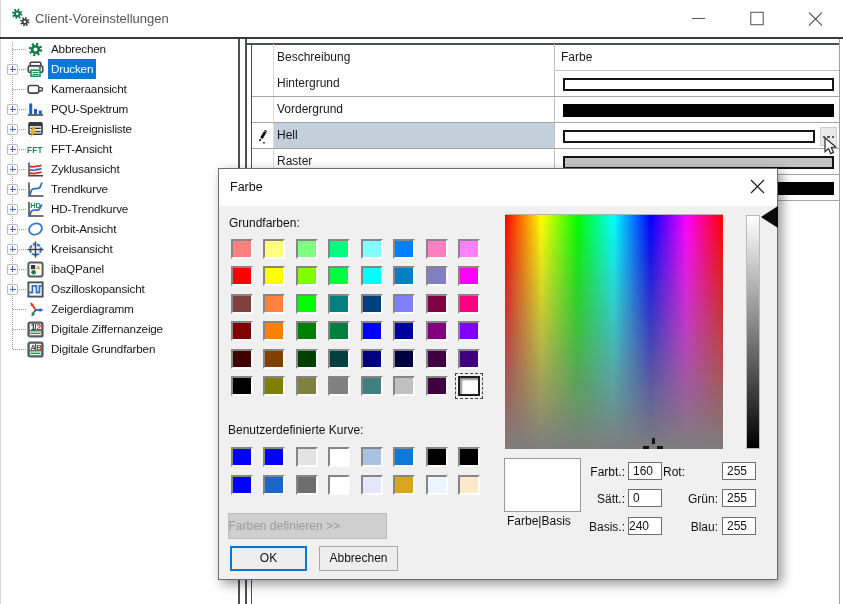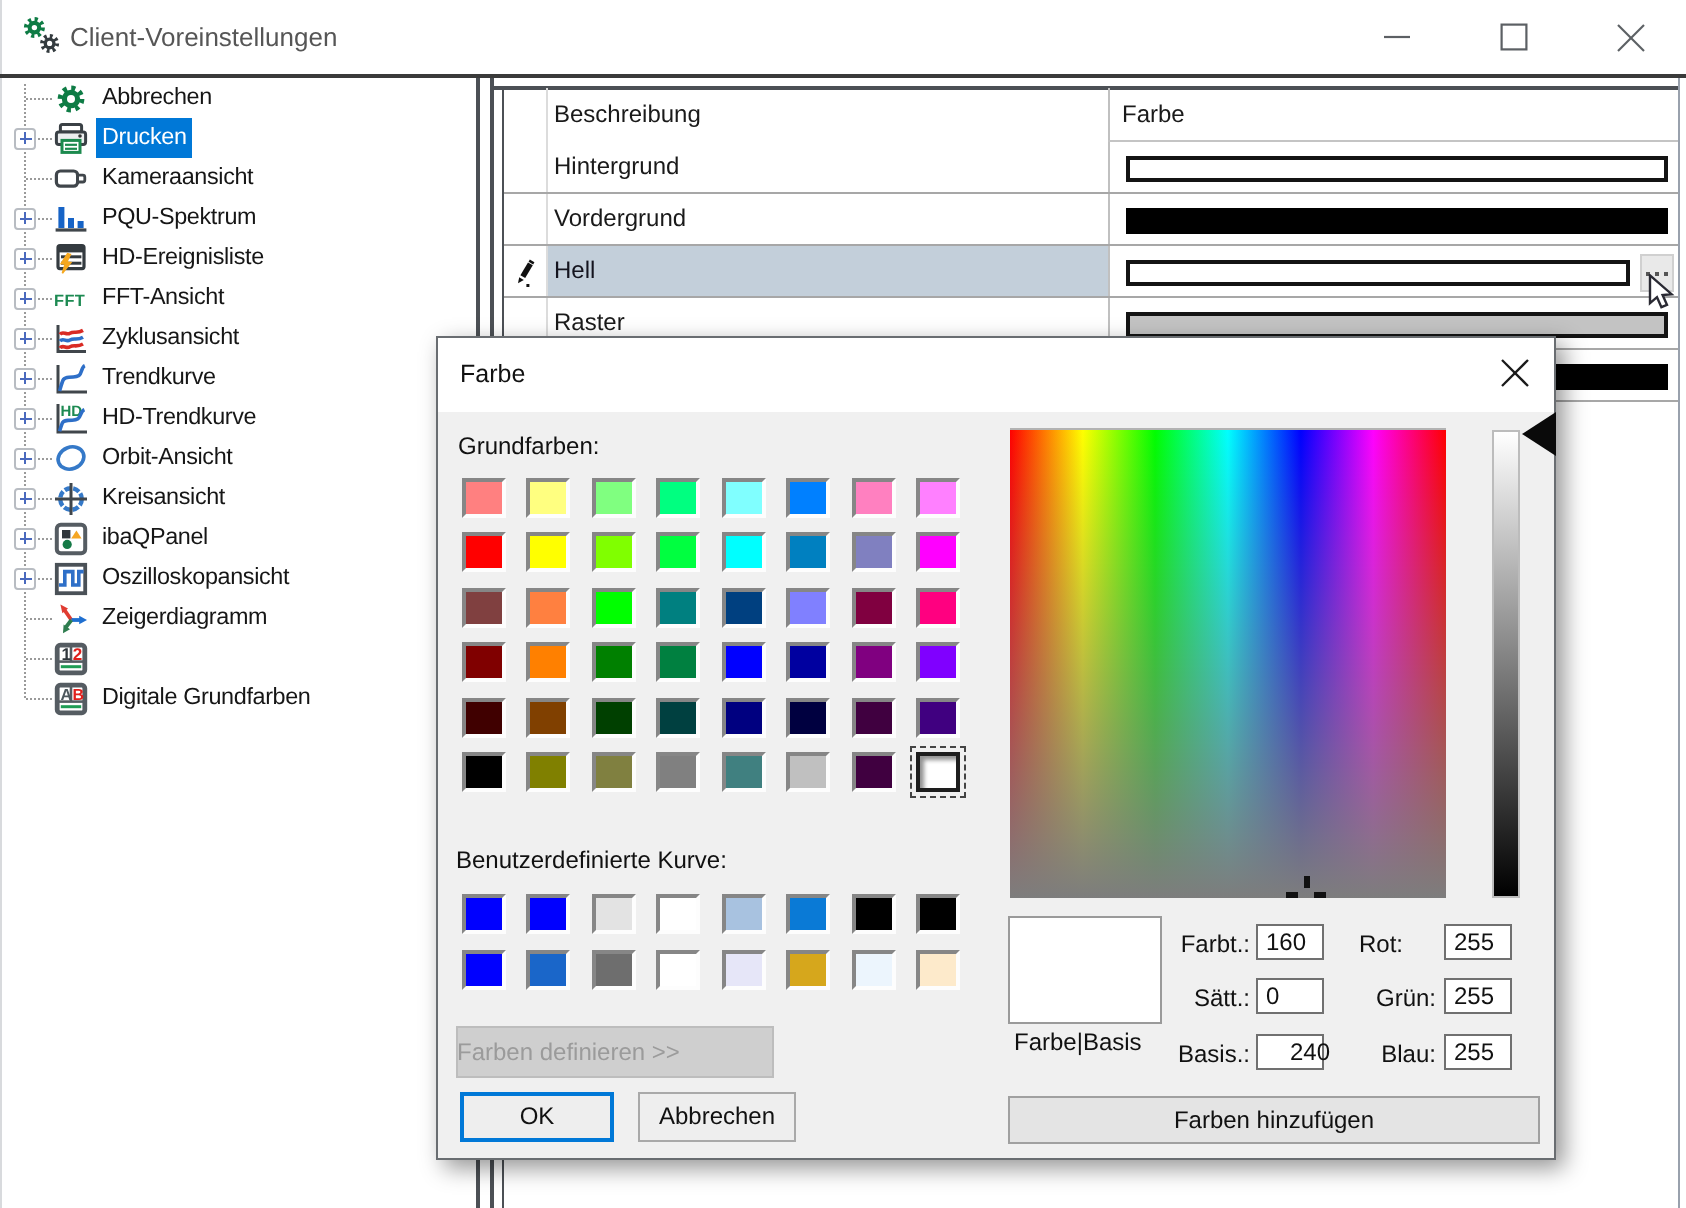--- a/index.html
+++ b/index.html
@@ -176,20 +176,21 @@
 <div class="tlbl" style="left:51px;top:299px">Zeigerdiagramm</div>
 <div class="abs" style="left:13px;top:329px;width:13px;height:1px;background:repeating-linear-gradient(to right,#9a9a9a 0 1px,transparent 1px 2px)"></div>
 <svg class="abs" style="left:27px;top:321px" width="17" height="17" viewBox="0 0 17 17">
       <rect x="1.6" y="1.6" width="13.8" height="13.8" rx="1.5" fill="#fff" stroke="#555c62" stroke-width="2.4"></rect>
       <line x1="8.5" y1="2.5" x2="8.5" y2="9.8" stroke="#555c62" stroke-width="1.3"></line>
       <line x1="2.5" y1="9.8" x2="14.5" y2="9.8" stroke="#555c62" stroke-width="1.3"></line>
       <text x="3.8" y="9" font-family="Liberation Sans" font-size="8.5" font-weight="bold" fill="#30373c">1</text>
       <text x="9.4" y="9" font-family="Liberation Sans" font-size="8.5" font-weight="bold" fill="#e0201c">2</text>
       <rect x="3.4" y="11.6" width="10.2" height="1.5" fill="#1f9d55"></rect>
     </svg>
+<div class="tlbl" style="left:51px;top:319px">Digitale Ziffernanzeige</div>
 <div class="abs" style="left:13px;top:349px;width:13px;height:1px;background:repeating-linear-gradient(to right,#9a9a9a 0 1px,transparent 1px 2px)"></div>
 <svg class="abs" style="left:27px;top:341px" width="17" height="17" viewBox="0 0 17 17">
       <rect x="1.6" y="1.6" width="13.8" height="13.8" rx="1.5" fill="#fff" stroke="#555c62" stroke-width="2.4"></rect>
       <line x1="8.5" y1="2.5" x2="8.5" y2="9.8" stroke="#555c62" stroke-width="1.3"></line>
       <line x1="2.5" y1="9.8" x2="14.5" y2="9.8" stroke="#555c62" stroke-width="1.3"></line>
       <text x="3.3" y="9" font-family="Liberation Sans" font-size="8" font-weight="bold" fill="#4e585e">A</text>
       <text x="9.3" y="9" font-family="Liberation Sans" font-size="8" font-weight="bold" fill="#e0201c">B</text>
       <rect x="3.4" y="11.6" width="10.2" height="1.5" fill="#1f9d55"></rect>
     </svg>
 <div class="tlbl" style="left:51px;top:339px">Digitale Grundfarben</div>
@@ -316,23 +317,22 @@
 <div class="abs" style="left:657px;top:445.5px;width:6px;height:3px;background:#111"></div>
 <div class="abs" style="left:745.5px;top:215px;width:14px;height:234px;border:1px solid #bcbcbc;background:linear-gradient(to bottom,#ffffff,#000000)"></div>
 <div class="abs" style="left:761px;top:206px;width:0;height:0;border-top:11.5px solid transparent;border-bottom:11.5px solid transparent;border-right:17px solid #0a0a0a"></div>
 <div class="abs" style="left:504px;top:458px;width:77px;height:54px;background:#fff;border:1px solid #9a9a9a"></div>
 <div class="abs" style="left:507px;top:514px;font-size:12px;color:#111">Farbe|Basis</div>
 <div class="abs" style="left:570px;top:465px;width:55px;text-align:right;font-size:12px;color:#111">Farbt.:</div>
 <div class="abs" style="left:628px;top:462px;width:34px;height:18px;background:#fff;border:1px solid #707070;font-size:12px;color:#111;padding-left:4px;line-height:16px">160</div>
 <div class="abs" style="left:570px;top:492px;width:55px;text-align:right;font-size:12px;color:#111">Sätt.:</div>
 <div class="abs" style="left:628px;top:489px;width:34px;height:18px;background:#fff;border:1px solid #707070;font-size:12px;color:#111;padding-left:4px;line-height:16px">0</div>
 <div class="abs" style="left:570px;top:520px;width:55px;text-align:right;font-size:12px;color:#111">Basis.:</div>
-<div class="abs" style="left:628px;top:517px;width:34px;height:18px;background:#fff;border:1px solid #707070;font-size:12px;color:#111;padding-left:16px;line-height:16px">240</div>
-<div class="abs" style="left:663px;top:465px;width:55px;text-align:center;font-size:12px;color:#111">Rot:</div>
+<div class="abs" style="left:628px;top:517px;width:34px;height:18px;background:#fff;border:1px solid #707070;font-size:12px;color:#111;padding-left:0;line-height:16px">240</div>
+<div class="abs" style="left:663px;top:465px;width:55px;text-align:left;font-size:12px;color:#111">Rot:</div>
 <div class="abs" style="left:722px;top:462px;width:34px;height:18px;background:#fff;border:1px solid #707070;font-size:12px;color:#111;padding-left:4px;line-height:16px">255</div>
 <div class="abs" style="left:663px;top:492px;width:55px;text-align:right;font-size:12px;color:#111">Grün:</div>
 <div class="abs" style="left:722px;top:489px;width:34px;height:18px;background:#fff;border:1px solid #707070;font-size:12px;color:#111;padding-left:4px;line-height:16px">255</div>
 <div class="abs" style="left:663px;top:520px;width:55px;text-align:right;font-size:12px;color:#111">Blau:</div>
 <div class="abs" style="left:722px;top:517px;width:34px;height:18px;background:#fff;border:1px solid #707070;font-size:12px;color:#111;padding-left:4px;line-height:16px">255</div>
-<div class="abs" style="left:504px;top:548px;width:266px;height:24px;background:#e4e4e4;border:1px solid #a0a0a0;font-size:12px;color:#111;text-align:center;line-height:22px">Farben hinzufügen</div>
 <svg class="abs" style="left:824px;top:137px" width="15" height="21" viewBox="0 0 15 21">
 <path d="M1 0.7 L1 14.6 L4.5 11.6 L6.7 16.6 L9.5 15.4 L7.3 10.5 L11.8 10.1 Z" fill="#fff" stroke="#2a2a33" stroke-width="1.2"></path>
 </svg>
 </div>
 </body></html>

